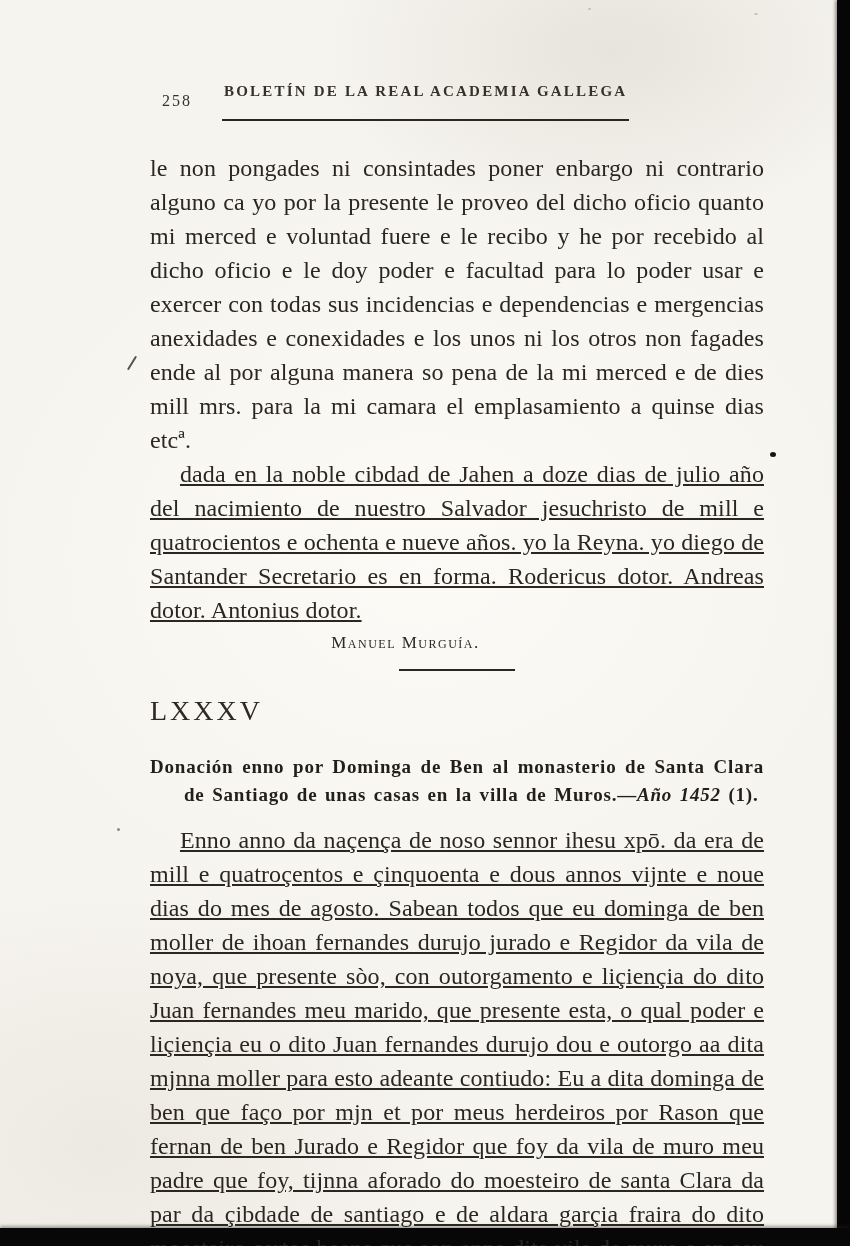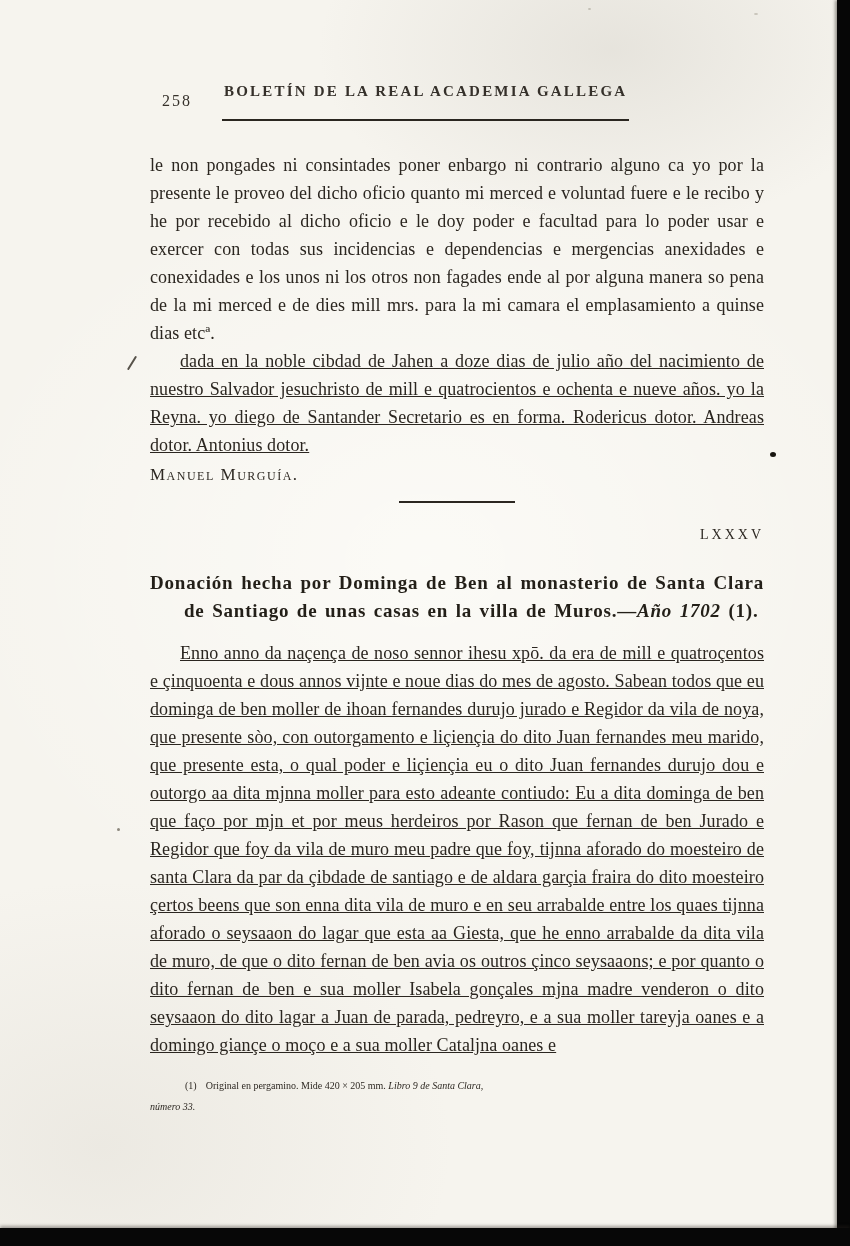--- a/index.html
+++ b/index.html
@@ -40,31 +40,31 @@
 
   .header { display: flex; align-items: flex-end; margin-bottom: 30px; }
   .page-num { font-size: 16px; letter-spacing: 2px; margin-left: 12px; padding-bottom: 11px; color: #35302a; }
   .journal-title {
     font-weight: bold; font-size: 15px; letter-spacing: 2.2px;
     margin-left: 30px; padding: 0 2px 19px 2px;
     border-bottom: 2px solid #2a2620; color: #35302a;
     white-space: nowrap;
   }
 
-  .para { font-size: 18px; line-height: 28px; text-align: justify; letter-spacing: 0.1px; }
+  .para { font-size: 24px; line-height: 34px; text-align: justify; letter-spacing: 0.1px; }
   .indent { text-indent: 30px; text-decoration: underline; }
 
   .signature {
-    font-size: 17px; margin-top: 6px; text-align: left; padding-right: 103px;
+    font-size: 17px; margin-top: 6px; text-align: center; padding-right: 103px;
     font-variant: small-caps; letter-spacing: 1.5px; color: #2e2923;
   }
 
   .divider { width: 116px; border-top: 2px solid #2b2620; margin: 16px auto 0 auto; }
 
-  .article-number { margin-top: 24px; text-align: right; font-size: 14px; font-weight: normal; letter-spacing: 3px; color: #2e2923; }
+  .article-number { margin-top: 24px; text-align: left; font-size: 28px; font-weight: normal; letter-spacing: 3px; color: #2e2923; }
 
   .article-title {
     margin-top: 26px; font-size: 19px; font-weight: bold; line-height: 27.5px;
     text-align: justify; padding-left: 34px; text-indent: -34px;
     letter-spacing: 0.8px; word-spacing: 2px; color: #231f18;
   }
   .article-title em { font-style: italic; }
 
   .article-body { margin-top: 15px; }
 
@@ -95,20 +95,20 @@
 
     <p class="para">le non pongades ni consintades poner enbargo ni contrario alguno ca yo por la presente le proveo del dicho oficio quanto mi merced e voluntad fuere e le recibo y he por recebido al dicho oficio e le doy poder e facultad para lo poder usar e exercer con todas sus incidencias e dependencias e mergencias anexidades e conexidades e los unos ni los otros non fagades ende al por alguna manera so pena de la mi merced e de dies mill mrs. para la mi camara el emplasamiento a quinse dias etcª.</p>
     <p class="para indent">dada en la noble cibdad de Jahen a doze dias de julio año del nacimiento de nuestro Salvador jesuchristo de mill e quatrocientos e ochenta e nueve años. yo la Reyna. yo diego de Santander Secretario es en forma. Rodericus dotor. Andreas dotor. Antonius dotor.</p>
 
     <p class="signature">Manuel Murguía.</p>
 
     <div class="divider"></div>
 
     <h2 class="article-number">LXXXV</h2>
 
-    <h3 class="article-title"><span>Donación hecha por Dominga de Ben al monasterio de Santa Clara de Santiago de unas casas en la villa de Muros.—</span><em>Año 1702</em><span> (1).</span></h3>
+    <h3 class="article-title"><span>Donación enno por Dominga de Ben al monasterio de Santa Clara de Santiago de unas casas en la villa de Muros.—</span><em>Año 1452</em><span> (1).</span></h3>
 
     <p class="para indent article-body">Enno anno da naçença de noso sennor ihesu xpō. da era de mill e quatroçentos e çinquoenta e dous annos vijnte e noue dias do mes de agosto. Sabean todos que eu dominga de ben moller de ihoan fernandes durujo jurado e Regidor da vila de noya, que presente sòo, con outorgamento e liçiençia do dito Juan fernandes meu marido, que presente esta, o qual poder e liçiençia eu o dito Juan fernandes durujo dou e outorgo aa dita mjnna moller para esto adeante contiudo: Eu a dita dominga de ben que faço por mjn et por meus herdeiros por Rason que fernan de ben Jurado e Regidor que foy da vila de muro meu padre que foy, tijnna aforado do moesteiro de santa Clara da par da çibdade de santiago e de aldara garçia fraira do dito moesteiro çertos beens que son enna dita vila de muro e en seu arrabalde entre los quaes tijnna aforado o seysaaon do lagar que esta aa Giesta, que he enno arrabalde da dita vila de muro, de que o dito fernan de ben avia os outros çinco seysaaons; e por quanto o dito fernan de ben e sua moller Isabela gonçales mjna madre venderon o dito seysaaon do dito lagar a Juan de parada, pedreyro, e a sua moller tareyja oanes e a domingo giançe o moço e a sua moller Cataljna oanes e</p>
 
     <p class="footnote"><span class="fn-marker">(1)</span><span>Original en pergamino. Mide 420 × 205 mm. </span><em>Libro 9 de Santa Clara,</em><span class="fn-line2">número 33.</span></p>
 
   </div>
 </div>
 
 </body></html>

